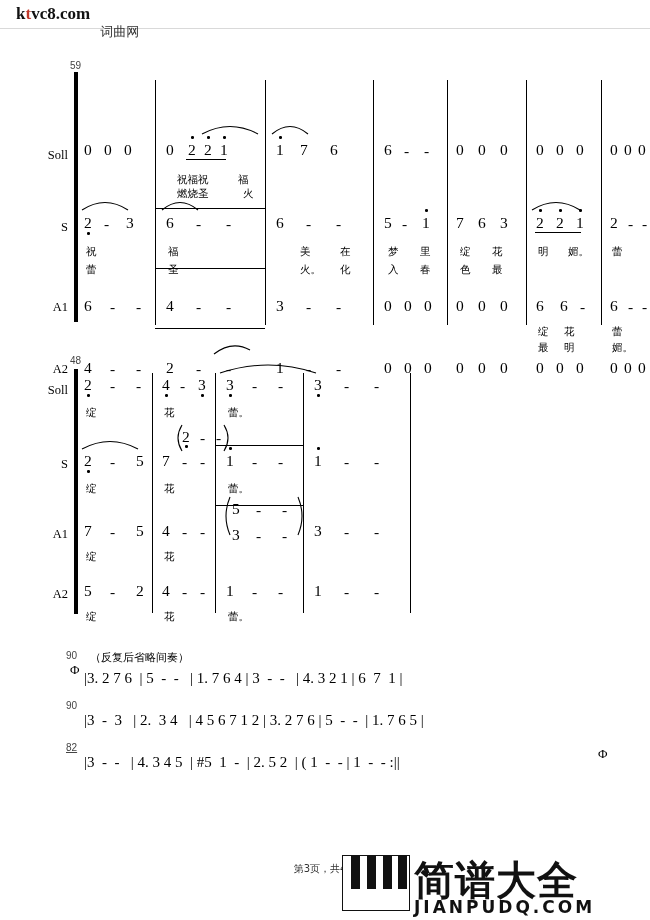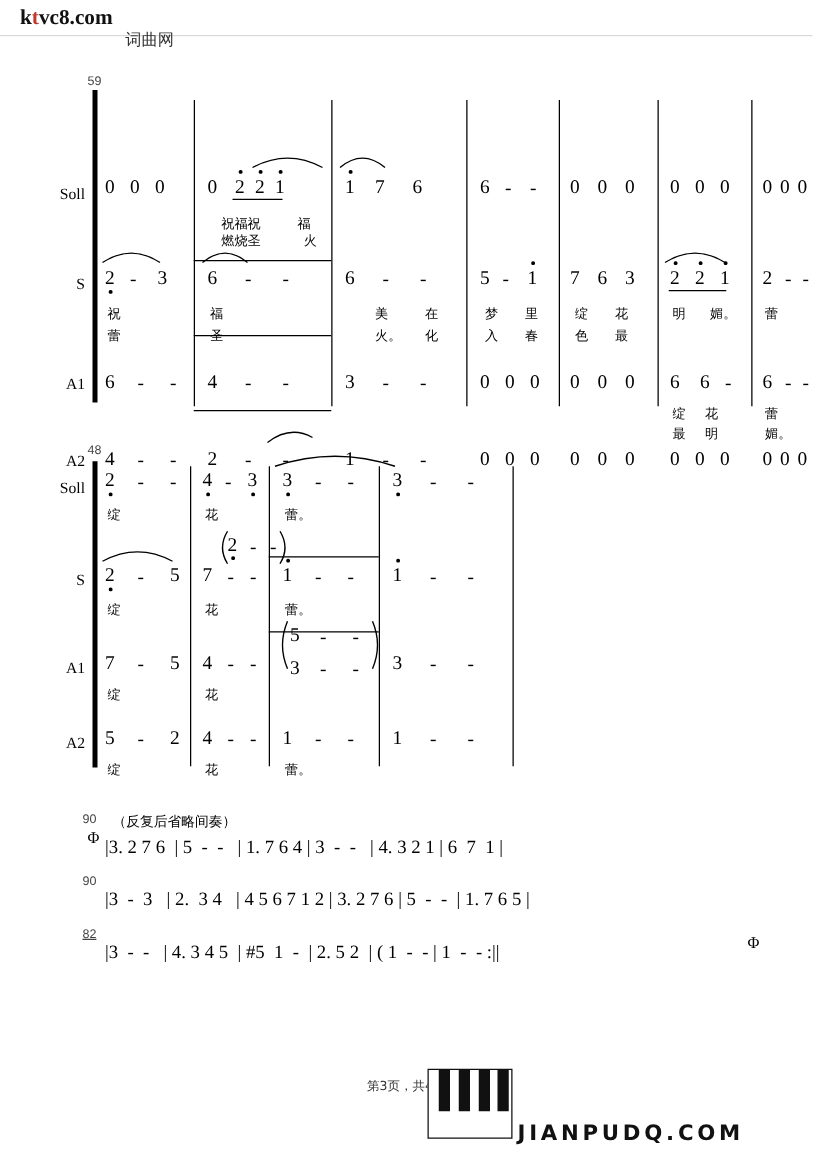--- a/index.html
+++ b/index.html
@@ -504,16 +504,17 @@
 
   <div class="footer-page">第3页，共4页</div>
 
   <div class="brandwrap">
     <div class="keys">
       <div class="bk" style="left:8px;"></div>
       <div class="bk" style="left:24px;"></div>
       <div class="bk" style="left:40px;"></div>
       <div class="bk" style="left:55px;"></div>
     </div>
+    <div class="brand-cn">简谱大全</div>
     <div class="brand-en">JIANPUDQ.COM</div>
   </div>
 
 </div>
 
 </body></html>

